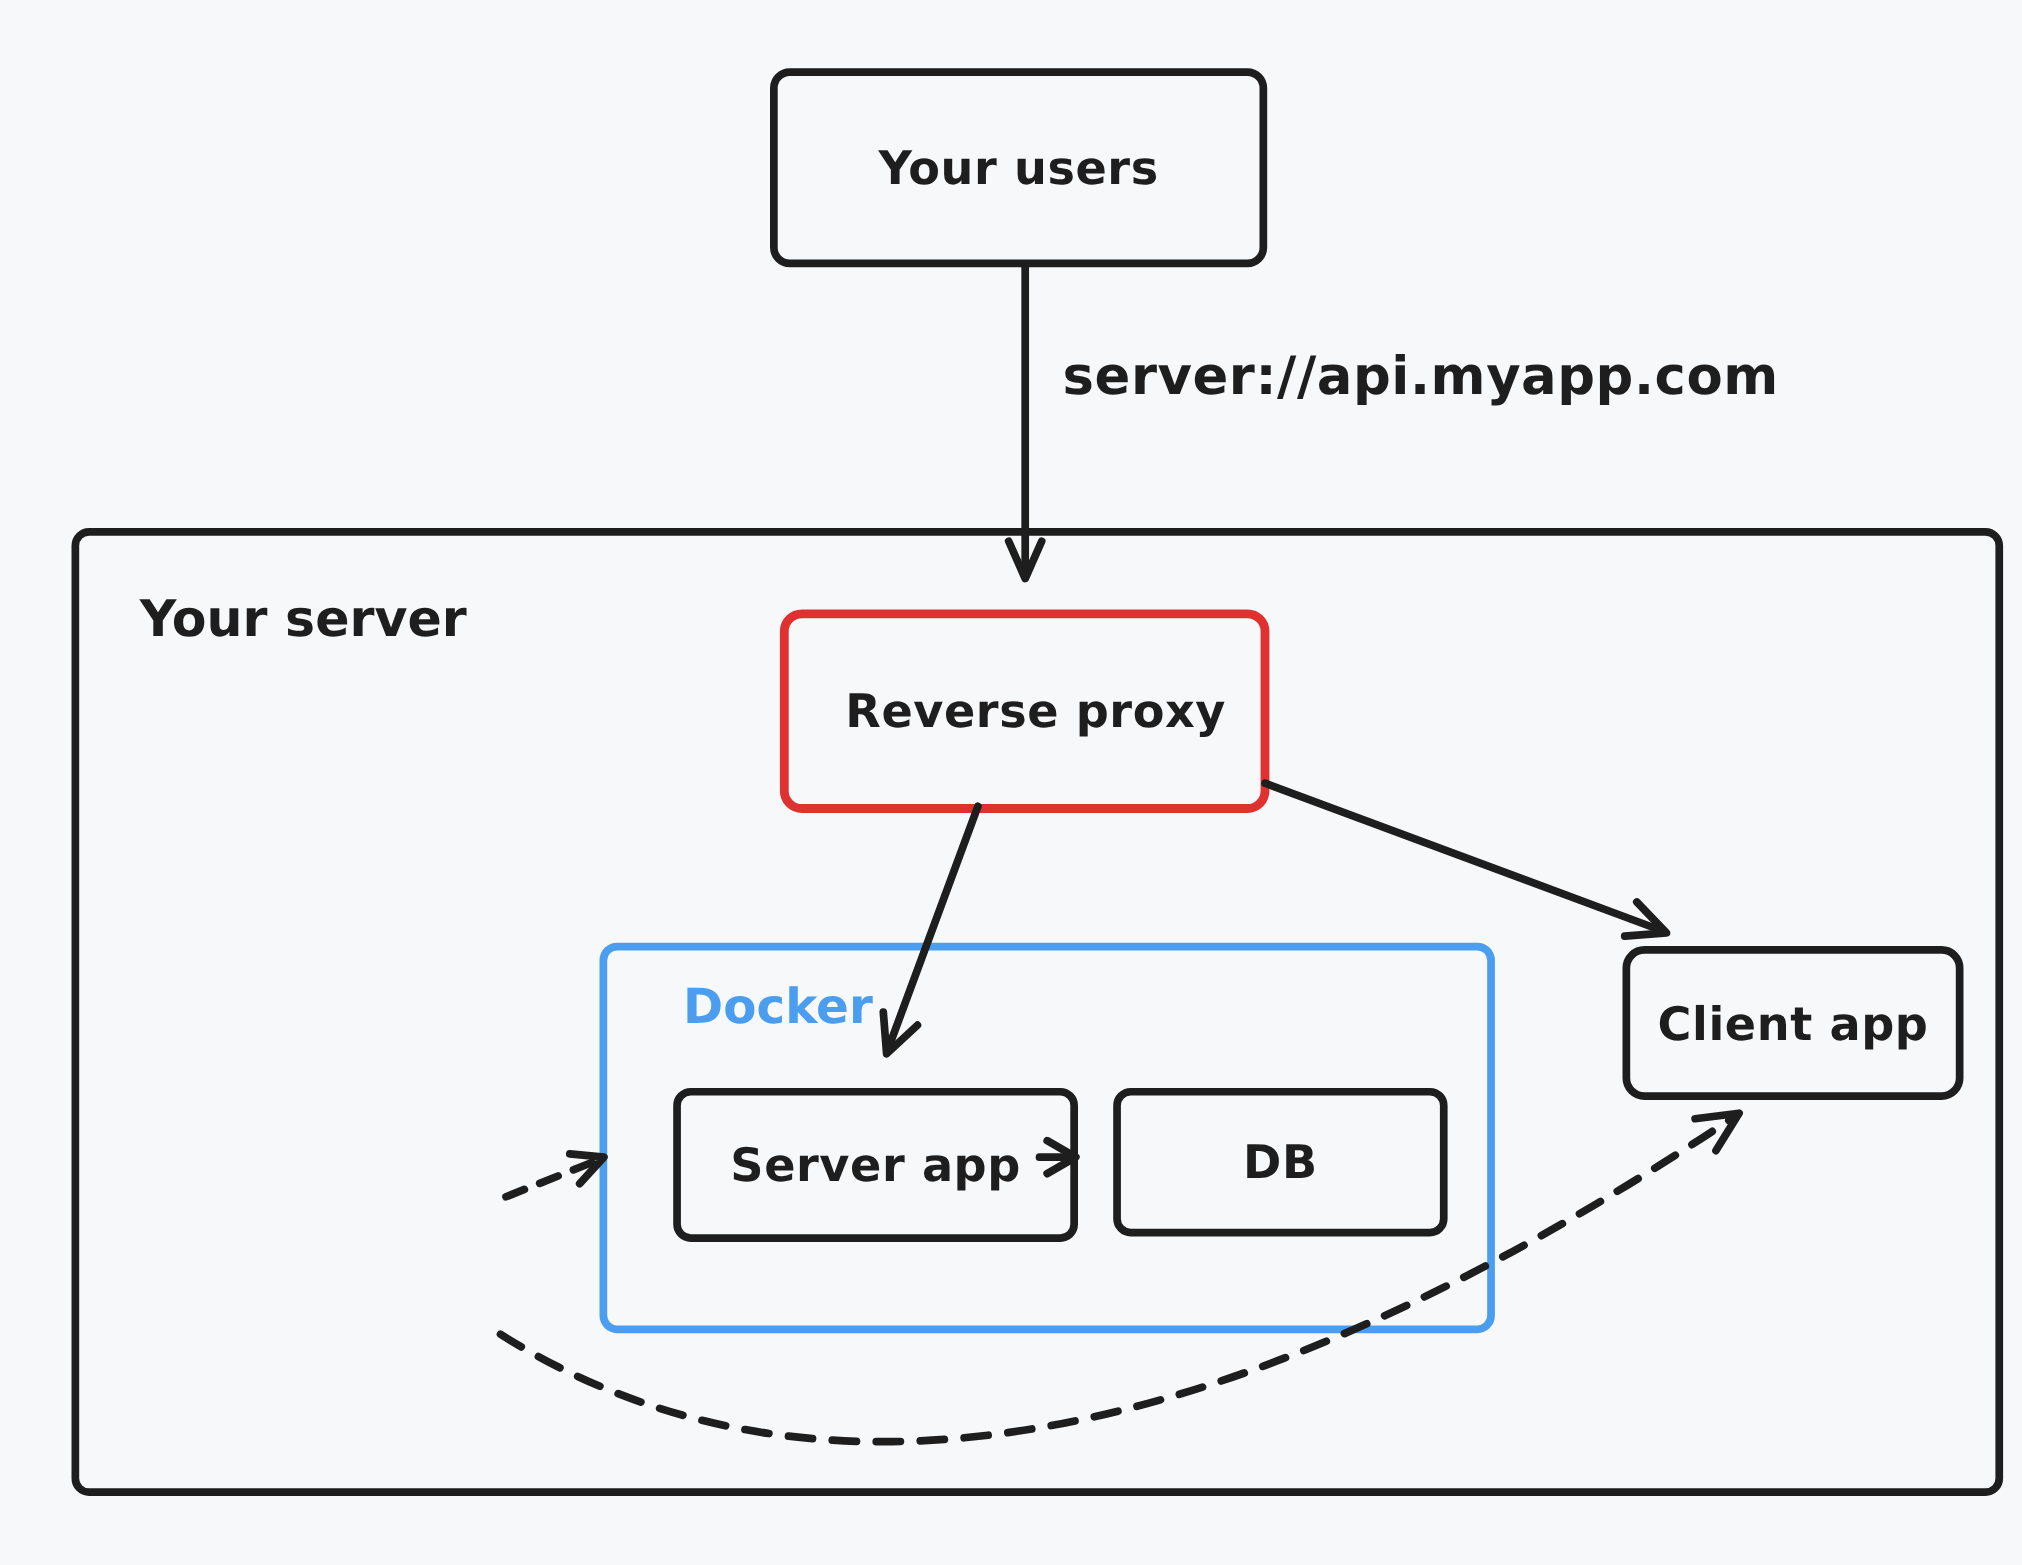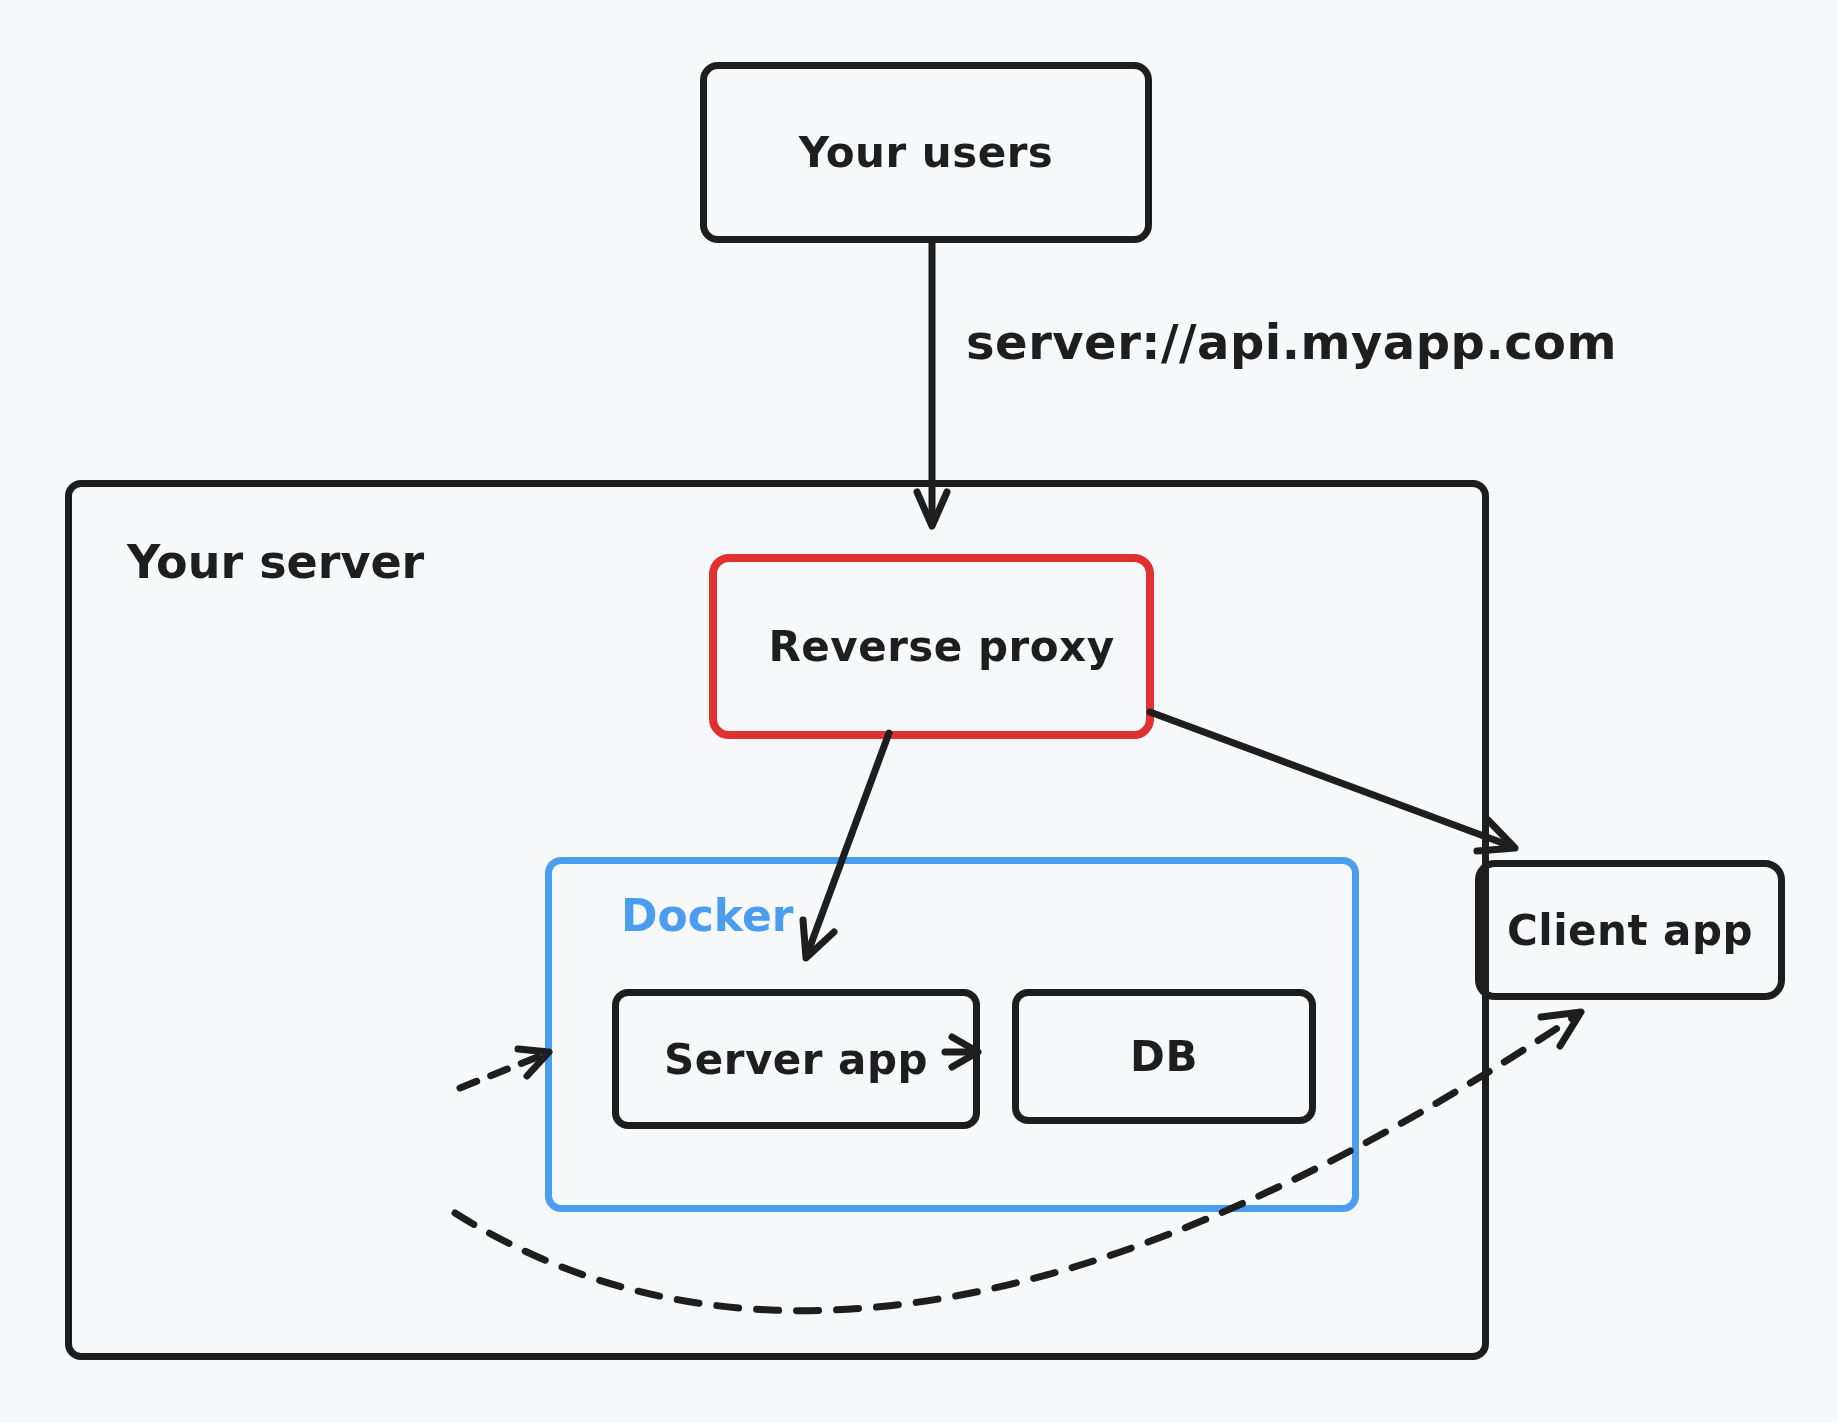--- a/index.html
+++ b/index.html
@@ -71,21 +71,21 @@
 <div class="canvas">
 
   <div class="box" style="left:700px; top:62px; width:452px; height:181px;">
     <span class="lbl">Your users</span>
   </div>
 
   <div class="urls">
     <div>server://api.myapp.com</div>
   </div>
 
-  <div class="box big" style="left:65px; top:480px; width:1424px; height:880px;">
+  <div class="box big" style="left:65px; top:480px; width:1756px; height:880px;">
     <span class="container-lbl" style="left:55px; top:48px; font-size:46px;">Your server</span>
 
     <div class="box proxy" style="left:637px; top:67px; width:445px; height:185px;">
       <span class="lbl">Reverse proxy</span>
     </div>
 
     <div class="box docker" style="left:473px; top:370px; width:814px; height:355px;">
       <span class="container-lbl" style="left:26px; top:26px; font-size:44px; color:#4a9def;margin-left:43px;">Docker</span>
 
       <div class="box" style="left:30px; top:125px; width:368px; height:140px; border-radius:16px;margin-left:30px;">

